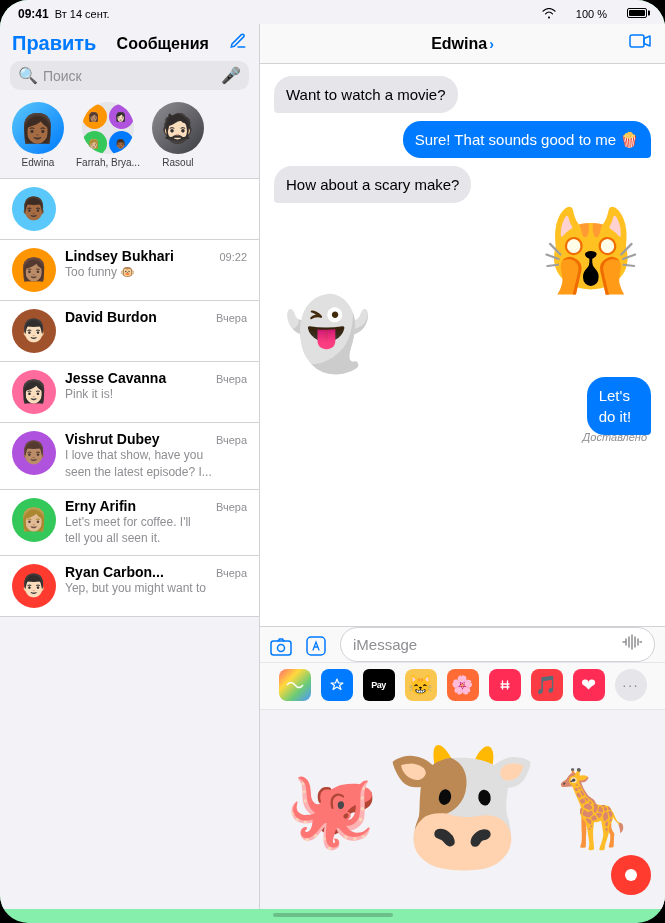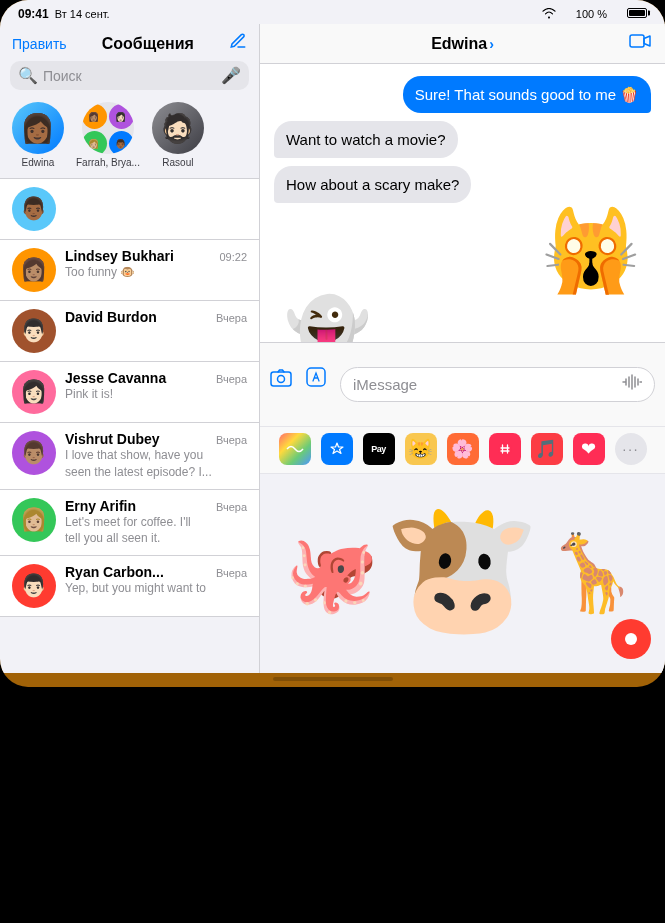--- a/index.html
+++ b/index.html
@@ -7,22 +7,22 @@
       width: 665px;
       height: 923px;
       overflow: hidden;
       font-family: -apple-system, 'SF Pro Text', 'Helvetica Neue', sans-serif;
       background: #000;
       position: relative;
     }
 
     .ipad-frame {
       width: 665px;
-      height: 687px;
-      background: #a16207;
+      height: 923px;
+      background: #86efac;
       border-radius: 28px;
       overflow: hidden;
       position: relative;
       display: flex;
       flex-direction: column;
     }
 
     
     .status-bar {
       display: flex;
@@ -81,22 +81,22 @@
     }
 
     .messages-header {
       padding: 8px 12px 6px;
       display: flex;
       align-items: center;
       justify-content: space-between;
     }
     .edit-btn {
       color: #007aff;
-      font-size: 14px;
-      font-weight: 400;
+      font-size: 20px;
+      font-weight: 700;
     }
     .messages-title {
       font-size: 16px;
       font-weight: 600;
       color: #000;
     }
     .compose-btn {
       color: #007aff;
       font-size: 18px;
     }
@@ -266,22 +266,22 @@
       color: #8e8e93;
       text-align: left;
       padding-right: 4px;
       margin-top: -4px;
       font-style: italic;
     }
 
     
     .input-bar {
       display: flex;
-      align-items: flex-start;
-      padding: 24px 10px;
+      align-items: flex-end;
+      padding: 0 10px;
       border-top: 0.5px solid #d1d1d6;
       gap: 14px;
       background: #f9f9f9;
     }
     .input-camera-btn, .input-app-btn {
       color: #007aff;
       font-size: 22px;
       flex-shrink: 0;
     }
     .input-field {
@@ -536,26 +536,26 @@
         <div class="video-btn">
           <svg width="22" height="16" viewBox="0 0 22 16" fill="none">
             <rect x="1" y="2" width="14" height="12" rx="2" stroke="#007aff" stroke-width="1.5"></rect>
             <path d="M15 5.5L21 3v10l-6-2.5V5.5z" stroke="#007aff" stroke-width="1.5" stroke-linejoin="round"></path>
           </svg>
         </div>
       </div>
 
       <div class="messages-area">
 
+        <div class="bubble-row incoming">
+          <div class="bubble incoming">Want to watch a movie?</div>
+        </div>
+
         <div class="bubble-row outgoing">
           <div class="bubble outgoing">Sure! That sounds good to me 🍿</div>
-        </div>
-
-        <div class="bubble-row incoming">
-          <div class="bubble incoming">Want to watch a movie?</div>
         </div>
 
         <div class="bubble-row incoming">
           <div class="bubble incoming">How about a scary make?</div>
         </div>
 
         <div class="bubble-row outgoing">
           <div class="memoji-img">🙀</div>
         </div>
 

